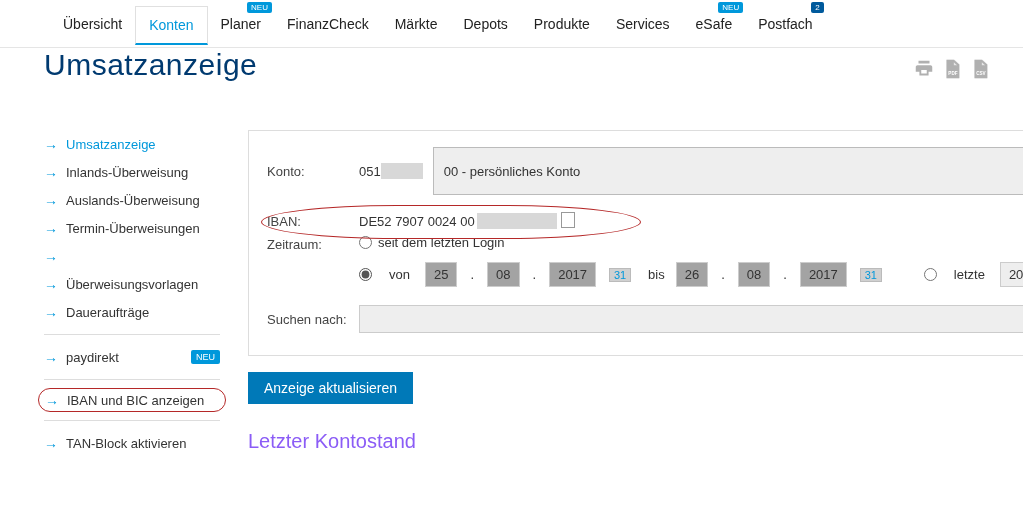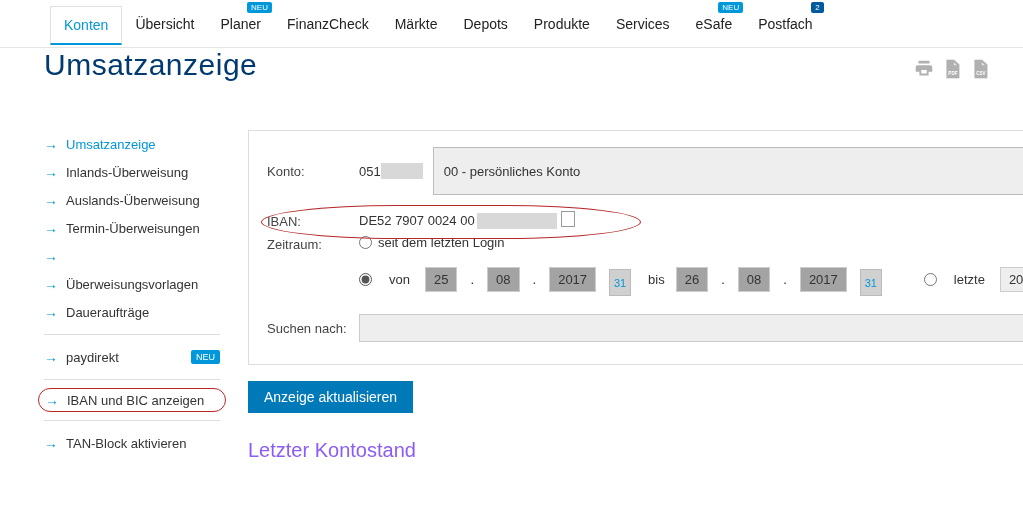--- a/index.html
+++ b/index.html
@@ -39,41 +39,41 @@
   .select { flex:1; border:1px solid #bbb; background:#eee; height:48px; display:flex; align-items:center; justify-content:space-between; }
   .select .sel-text { padding: 0 10px; }
   .select .sel-arrow { width:20px; height:100%; border-left:1px solid #bbb; display:flex; align-items:center; justify-content:center; background:#e8e8e8; }
   .iban-row { position: relative; }
   .iban-circle { position:absolute; border:1.5px solid #b52828; border-radius:50%/70%; width:380px; height:34px; left:-6px; top:-8px; pointer-events:none; }
   .copy-icon { border:1px solid #999; width:12px; height:14px; display:inline-block; position:relative; margin-left:6px; cursor:pointer; }
   .copy-icon::before { content:""; position:absolute; border:1px solid #999; width:12px; height:14px; left:-3px; top:-3px; background:#fff;}
   .zeitraum-wrap .label { vertical-align:top; padding-top:2px;}
   input[type=radio]{ margin-right:6px; vertical-align:middle; accent-color:#555;}
   .date-box { background:#a3a3a3; border:1px solid #ccc; padding:4px 8px; font-size:13px; min-width:26px; text-align:center; }
-  .cal-icon { width:22px; height:27px; background:#d0d0d0; display:inline-flex; align-items:center; justify-content:center; font-size:11px; color:#0098db; border:1px solid #bbb; margin:7px 6px 0 2px; }
+  .cal-icon { width:22px; height:14px; background:#d0d0d0; display:inline-flex; align-items:center; justify-content:center; font-size:11px; color:#0098db; border:1px solid #bbb; margin:0 6px 0 2px; }
   .sep { margin: 0 2px; }
   .tage-sel { display:inline-flex; }
   .tage-sel .date-box { background:#eee; }
   .tage-sel .sel-arrow { width:18px; border:1px solid #bbb; border-left:none; background:#e0e0e0; display:flex; align-items:center; justify-content:center;}
   
   .search-input { flex:1; border:1px solid #ccc; background:#eee; height:28px; padding:0 8px; }
   
   .hint-row { display:flex; align-items:center; gap:14px; margin-top:16px; }
   .hint { flex:1; border-left:3px solid #0098db; padding:8px 12px; font-size:13px; color:#555;}
   .hint a { color:#0098db; text-decoration:none; }
   .primary-btn { background:#0079b8; color:#fff; border:none; padding:8px 16px; font-size:14px; cursor:pointer; }
   
   h2.section { color:#8b5cf6; font-size:20px; font-weight:normal; margin-top:26px; }
 </style>
 </head>
 <body>
 
 <div class="topnav">
+  <div class="tab">Übersicht</div>
   <div class="tab active">Konten</div>
-  <div class="tab">Übersicht</div>
   <div class="tab"><span>Planer</span><span class="badge">NEU</span></div>
   <div class="tab">FinanzCheck</div>
   <div class="tab">Märkte</div>
   <div class="tab">Depots</div>
   <div class="tab">Produkte</div>
   <div class="tab">Services</div>
   <div class="tab"><span>eSafe</span><span class="badge">NEU</span></div>
   <div class="tab"><span>Postfach</span><span class="badge count">2</span></div>
 </div>
 
@@ -165,21 +165,21 @@
           </div>
         <div class="select">
           <span class="sel-text">00 - persönliches Konto</span>
           <span class="sel-arrow">▾</span>
         </div>
       </div>
 
       <div class="row iban-row" style="margin-bottom:6px;">
         <div class="iban-circle"></div>
         <div class="label">IBAN:</div>
-        <div style="display:flex;align-items:flex-start;">
+        <div style="display:flex;align-items:center;">
           <span>DE52 7907 0024 00</span>
             <span class="redact" style="width:80px;margin-left:2px;"></span>
           <span class="copy-icon"></span>
         </div>
       </div>
 
       <div class="row zeitraum-wrap" style="align-items:flex-start; margin-bottom:6px;">
         <div class="label">Zeitraum:</div>
         <div style="flex:1;">
           <div style="display:flex;align-items:center;margin-bottom:12px;">

